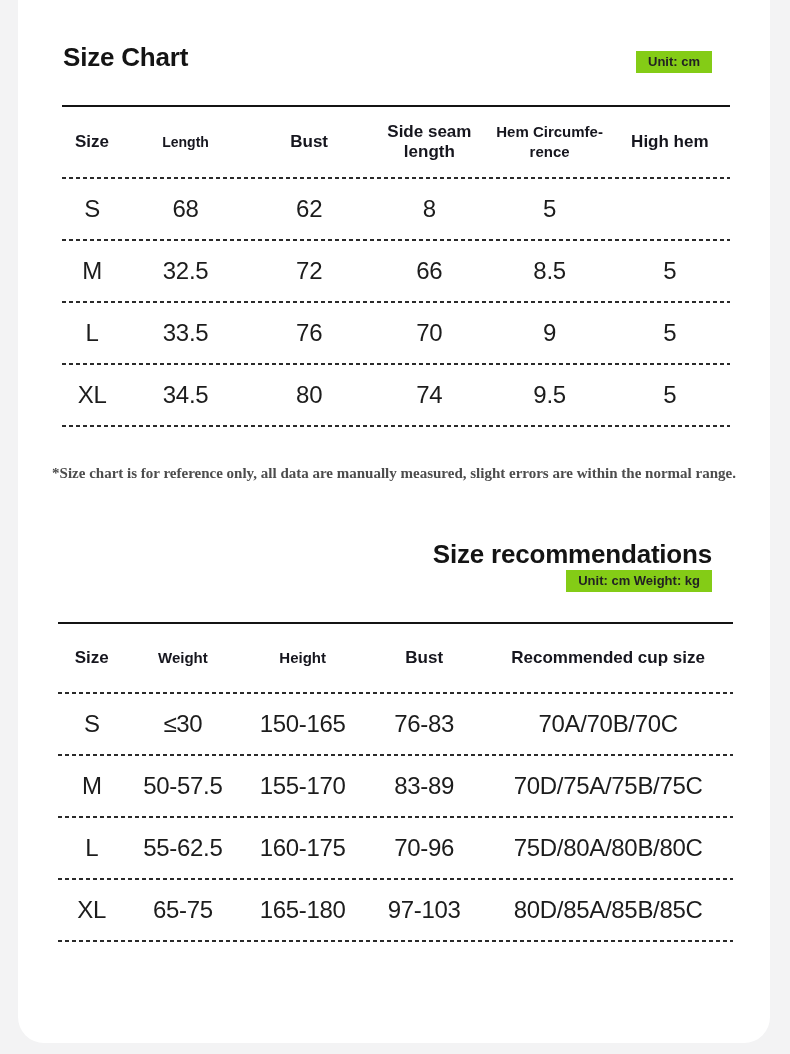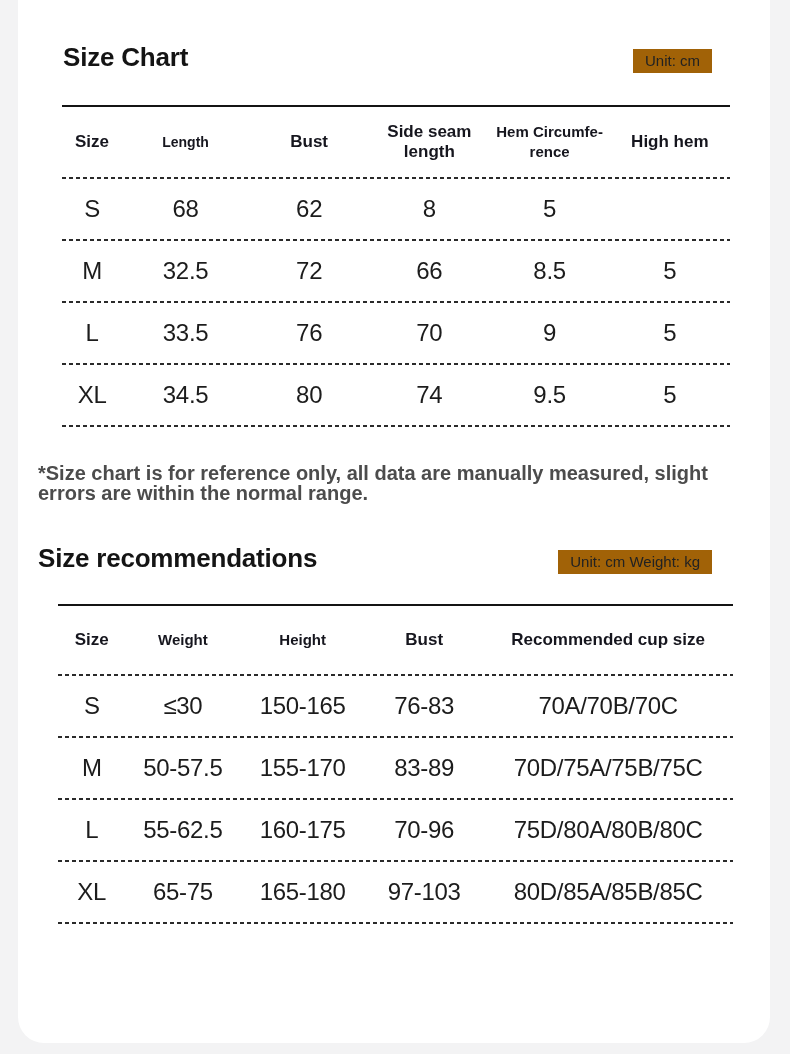--- a/index.html
+++ b/index.html
@@ -17,32 +17,32 @@
     border-radius: 0 0 26px 26px;
     overflow: hidden;
   }
   
   .section-header {
     display: flex;
     justify-content: space-between;
     align-items: flex-end;
   }
   .section-header.first { padding: 42px 58px 0 45px; }
-  .section-header.second { margin-top: 40px; padding: 0 58px 0 20px; }
+  .section-header.second { margin-top: 56px; padding: 0 58px 0 20px; flex-direction: column; }
   .section-title {
     font-size: 26px;
     font-weight: 700;
     letter-spacing: -0.2px;
     color: #141414;
   }
   .unit-label {
-    font-size: 15px;
-    font-weight: 400;
+    font-size: 13px;
+    font-weight: 700;
     color: #222;
-    background: #a16207;
+    background: #84cc16;
     padding: 3px 12px 4px 12px;
     white-space: nowrap;
   }
   
   .sz-table { margin: 32px 40px 0 44px; }
   .sz-table.second { margin: 30px 37px 0 40px; }
   .top-rule { border-top: 2px solid #141414; }
   .dashed-rule {
     height: 2px;
     background-image: repeating-linear-gradient(90deg, #2a2a2a 0 4px, transparent 4px 7px);
@@ -68,25 +68,26 @@
   .th.h-md { font-size: 15px; }
   .td {
     font-size: 24px;
     font-weight: 400;
     color: #1c1c1c;
     letter-spacing: -0.3px;
   }
   .note {
     margin-top: 36px;
     padding: 0 20px;
-    text-align: left;
-    font-size: 20px;
+    text-align: center;
+    font-size: 15px;
     font-weight: 700;
     color: #4c4c4c;
     line-height: 20px;
+    font-family: Liberation Serif, serif;
   }
 </style>
 </head>
 <body>
 
 <div class="card">
 
   <div class="section-header first">
     <div class="section-title">Size Chart</div>
     <div class="unit-label">Unit: cm</div>

